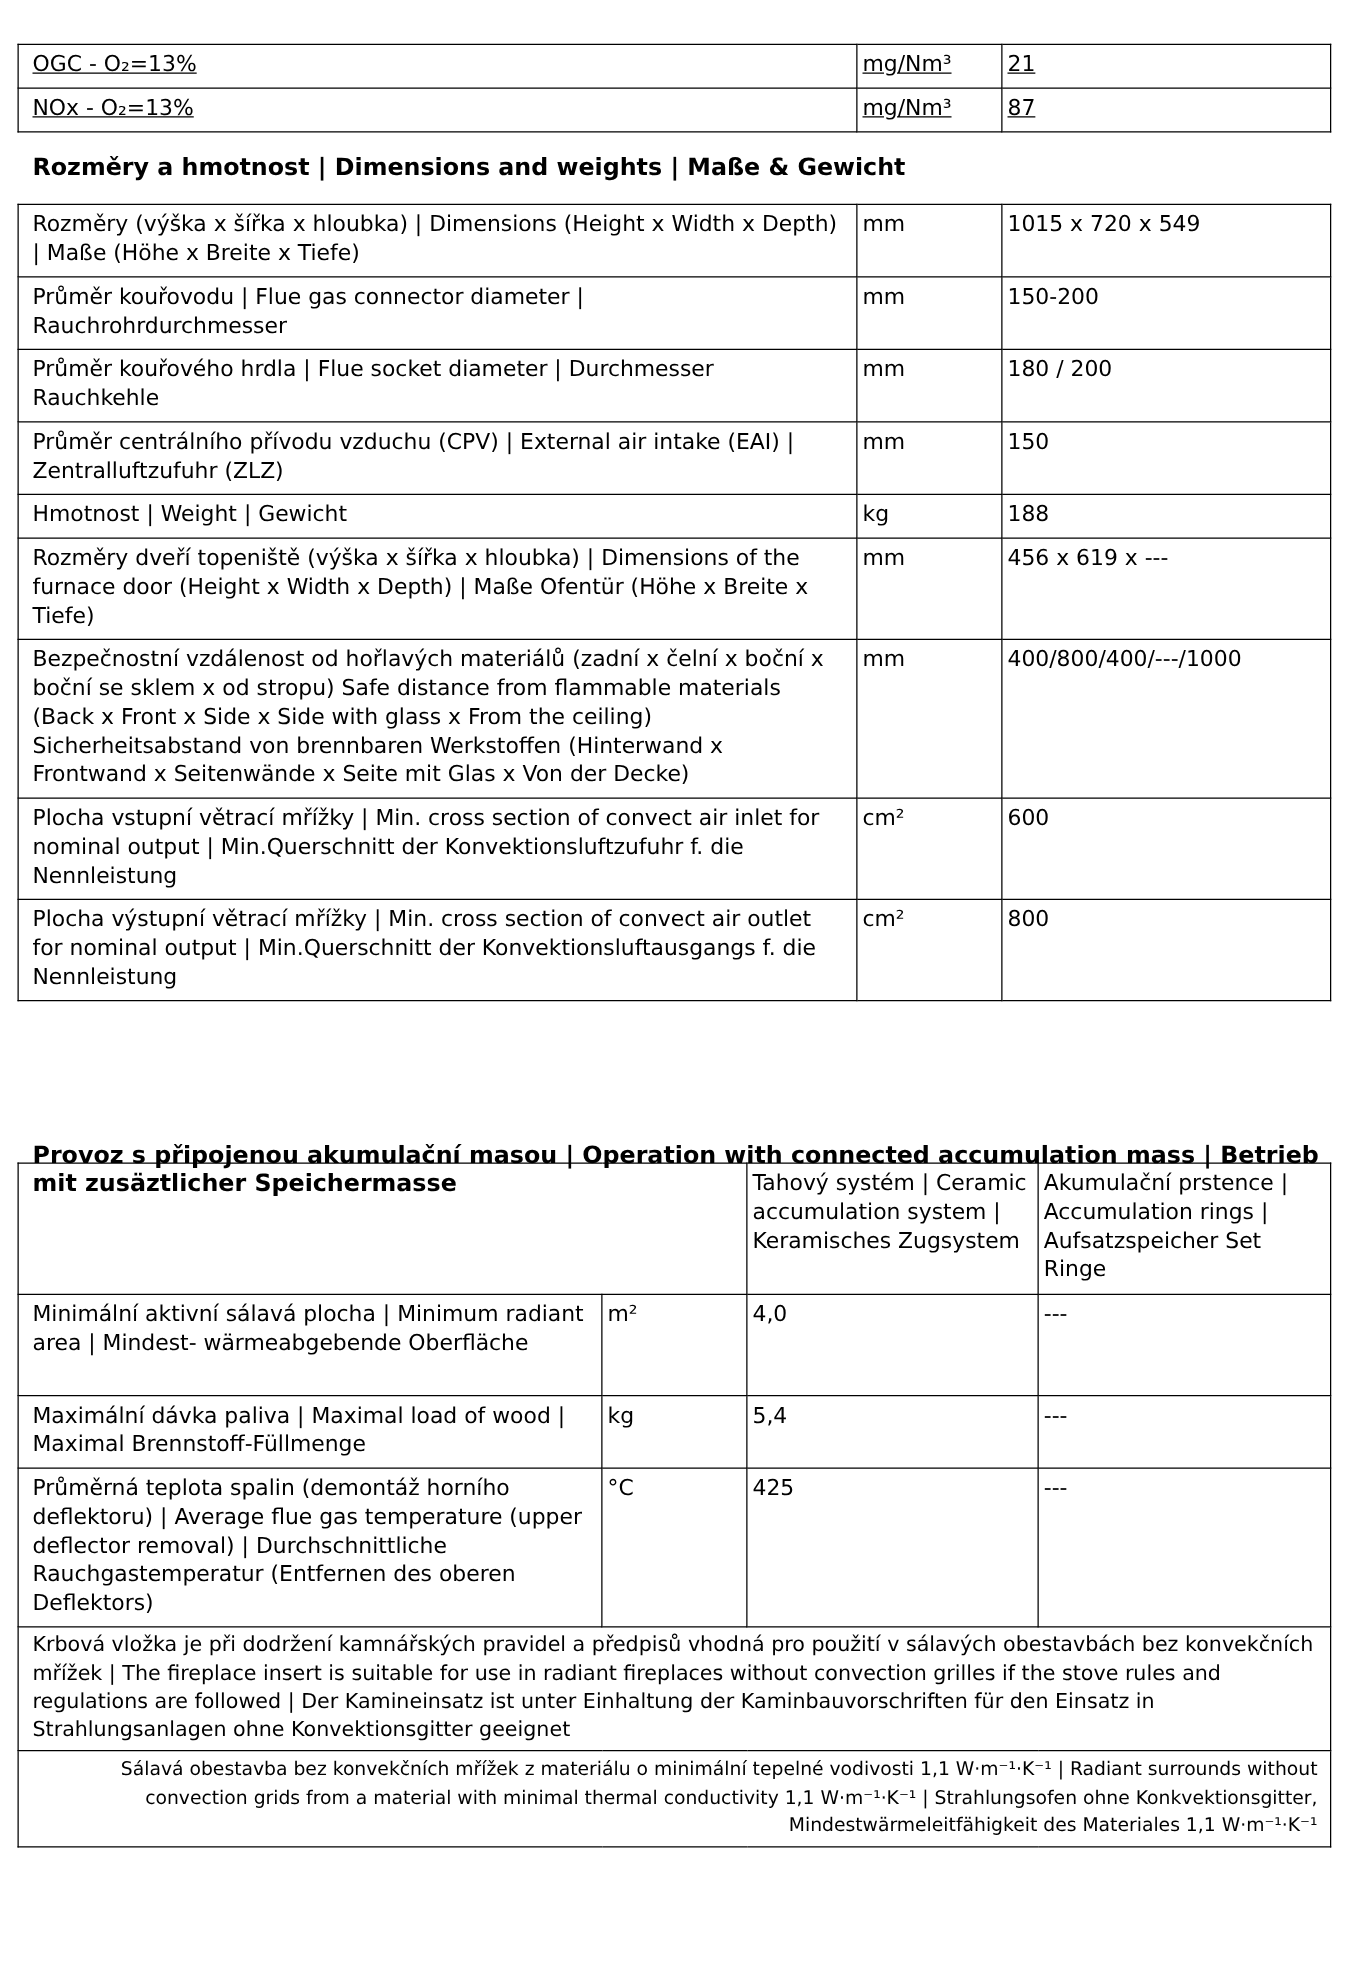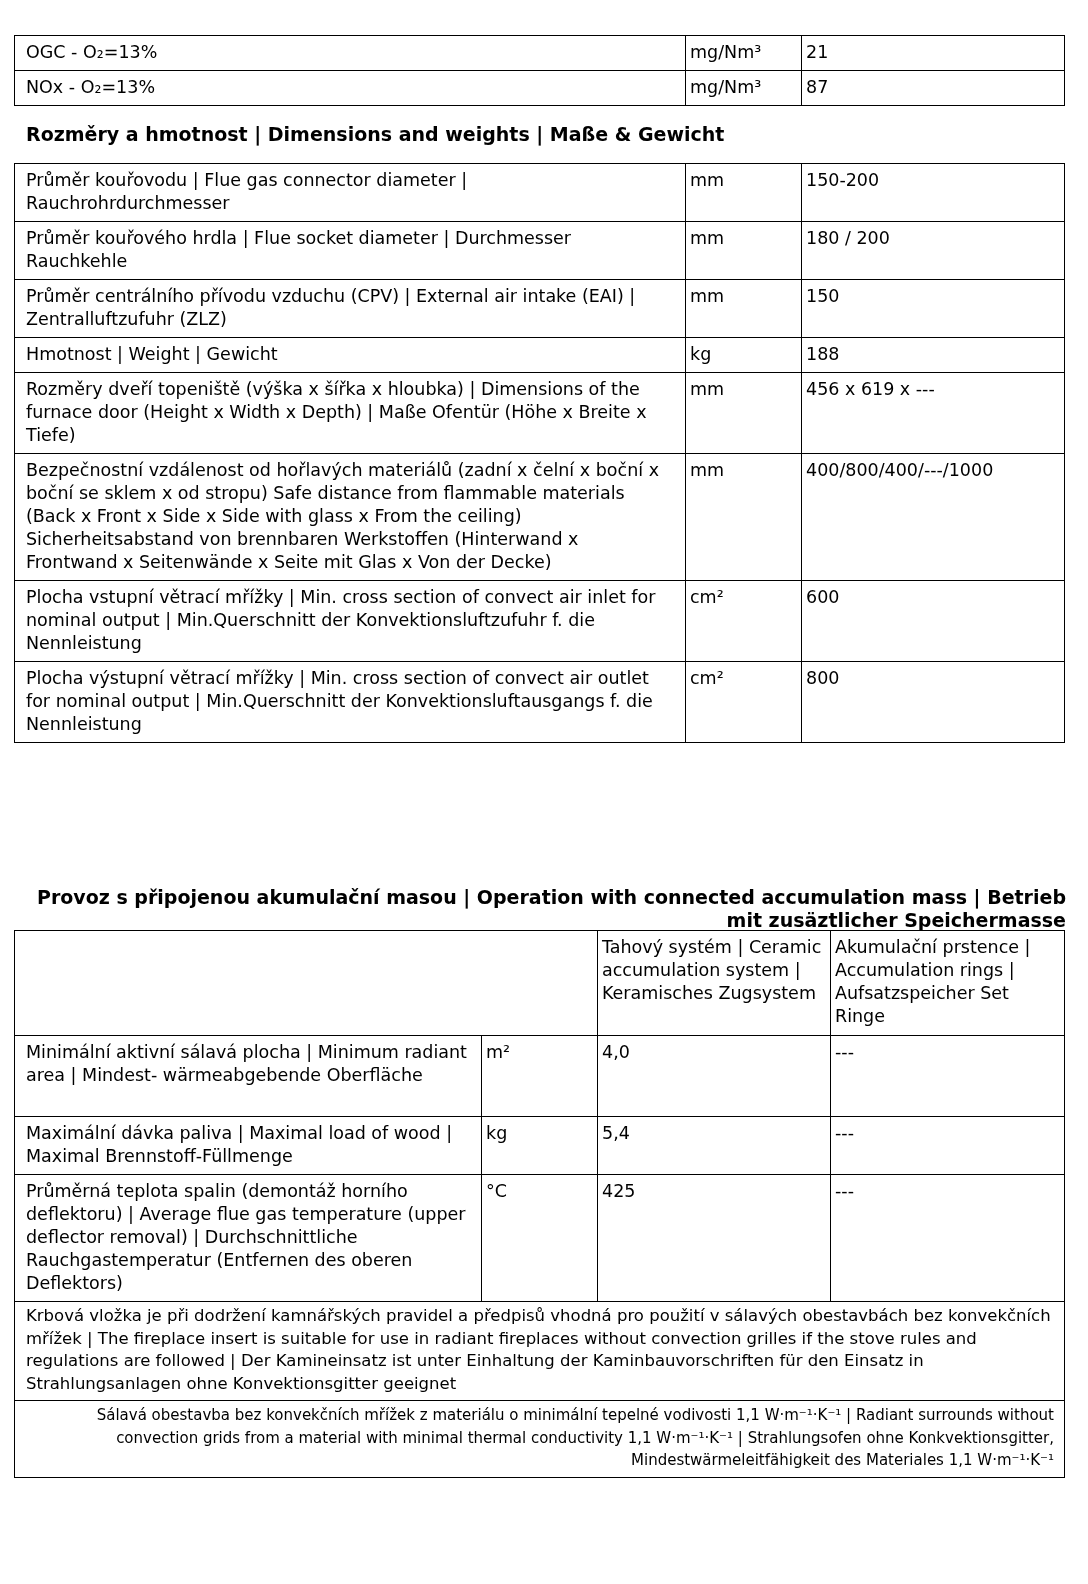--- a/index.html
+++ b/index.html
@@ -4,21 +4,21 @@
 <style>
   html, body { margin: 0; padding: 0; background: #ffffff; }
   body {
     width: 1088px; height: 1584px; position: relative; overflow: hidden;
     font-family: "DejaVu Sans", sans-serif; color: #000; font-size: 17.5px;
   }
   table { border-collapse: collapse; position: absolute; left: 14px; width: 1050px; table-layout: fixed; }
   td { border: 1.5px solid #000; vertical-align: top; line-height: 23px; padding: 5px 10px 3px 11px; }
   td.c { text-align: left; padding-left: 4px; padding-right: 4px; }
   .heading { position: absolute; left: 26px; font-weight: bold; font-size: 19px; line-height: 23px; width: 1040px; }
-  #t1 td { height: 26px; padding-top: 5px; padding-bottom: 3px; }
+  #t1 td { height: 26px; padding-top: 5px; padding-bottom: 3px; text-decoration: underline; }
 </style>
 </head>
 <body>
 
 <table id="t1" style="top:35px;">
   <colgroup>
       <col style="width:671px">
       <col style="width:116px">
       <col style="width:263px">
     </colgroup>
@@ -38,20 +38,25 @@
 
 <div class="heading" style="top:123px;">Rozměry a hmotnost | Dimensions and weights | Maße &amp; Gewicht</div>
 
 <table id="t2" style="top:163px;">
   <colgroup>
       <col style="width:671px">
       <col style="width:116px">
       <col style="width:263px">
     </colgroup>
   <tbody>
+      <tr style="height:58px">
+    <td>Rozměry (výška x šířka x hloubka) | Dimensions (Height x Width x Depth) | Maße (Höhe x Breite x Tiefe)</td>
+    <td class="c">mm</td>
+    <td class="c">1015 x 720 x 549</td>
+  </tr>
   <tr style="height:58px">
     <td>Průměr kouřovodu | Flue gas connector diameter | Rauchrohrdurchmesser</td>
     <td class="c">mm</td>
     <td class="c">150-200</td>
   </tr>
   <tr style="height:58px">
     <td>Průměr kouřového hrdla | Flue socket diameter | Durchmesser Rauchkehle</td>
     <td class="c">mm</td>
     <td class="c">180 / 200</td>
   </tr>
@@ -81,21 +86,21 @@
     <td class="c">600</td>
   </tr>
   <tr style="height:81px">
     <td>Plocha výstupní větrací mřížky | Min. cross section of convect air outlet for nominal output | Min.Querschnitt der Konvektionsluftausgangs f. die Nennleistung</td>
     <td class="c">cm²</td>
     <td class="c">800</td>
   </tr>
 </tbody>
   </table>
 
-<div class="heading" style="top:886px;text-align:right;">Provoz s připojenou akumulační masou | Operation with connected accumulation mass | Betrieb mit zusäztlicher Speichermasse</div>
+<div class="heading" style="top:913px;">Provoz s připojenou akumulační masou | Operation with connected accumulation mass | Betrieb mit zusäztlicher Speichermasse</div>
 
 <table id="t3" style="top:930px;">
   <colgroup>
       <col style="width:467px">
       <col style="width:116px">
       <col style="width:233px">
       <col style="width:234px">
     </colgroup>
   <tbody>
       <tr style="height:105px">

